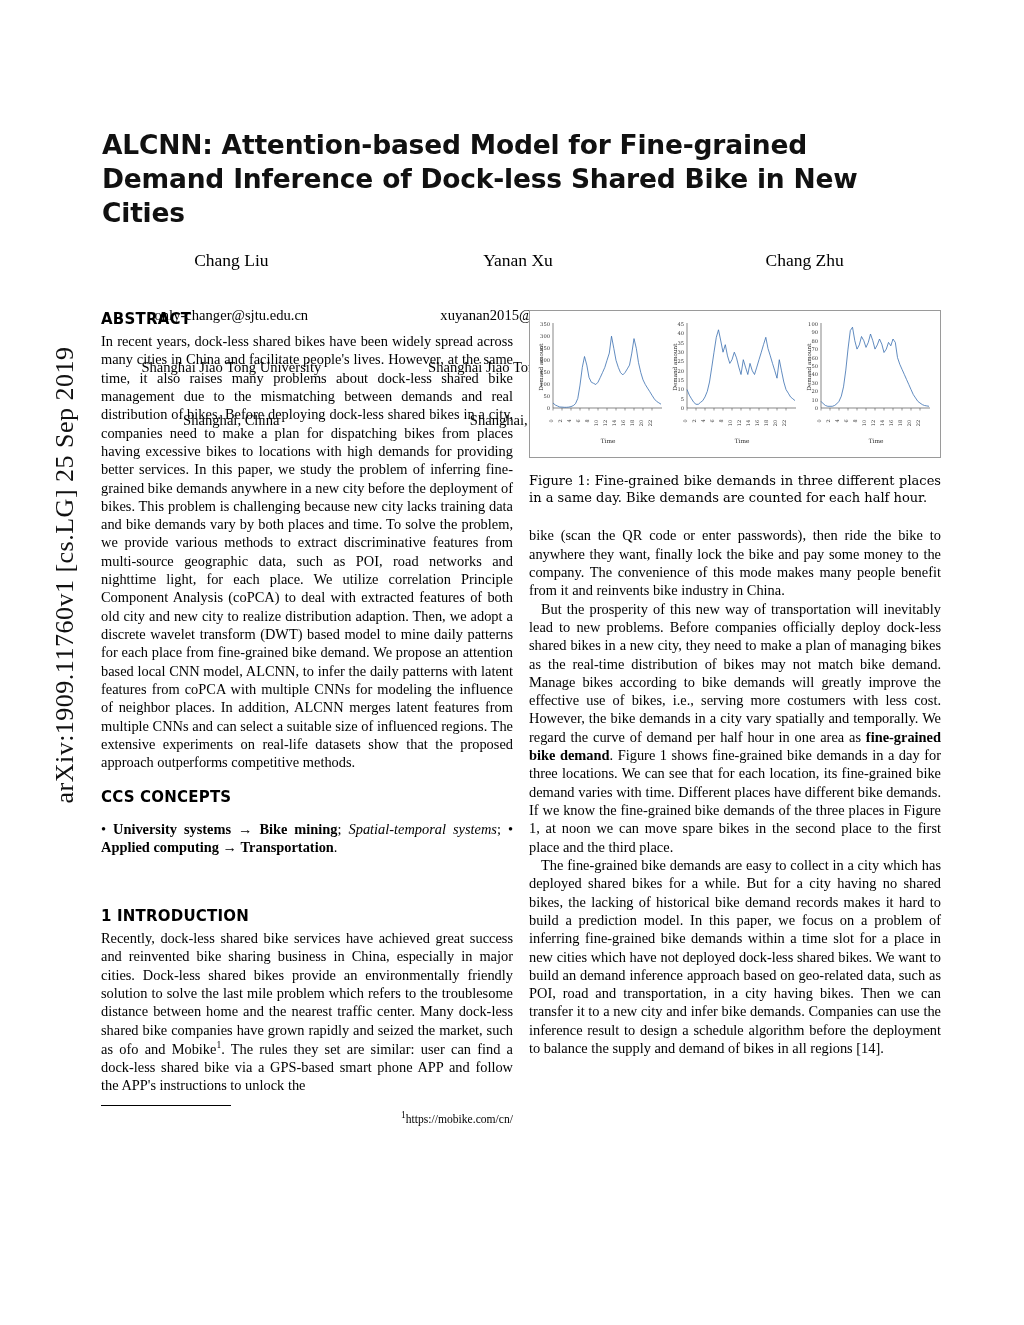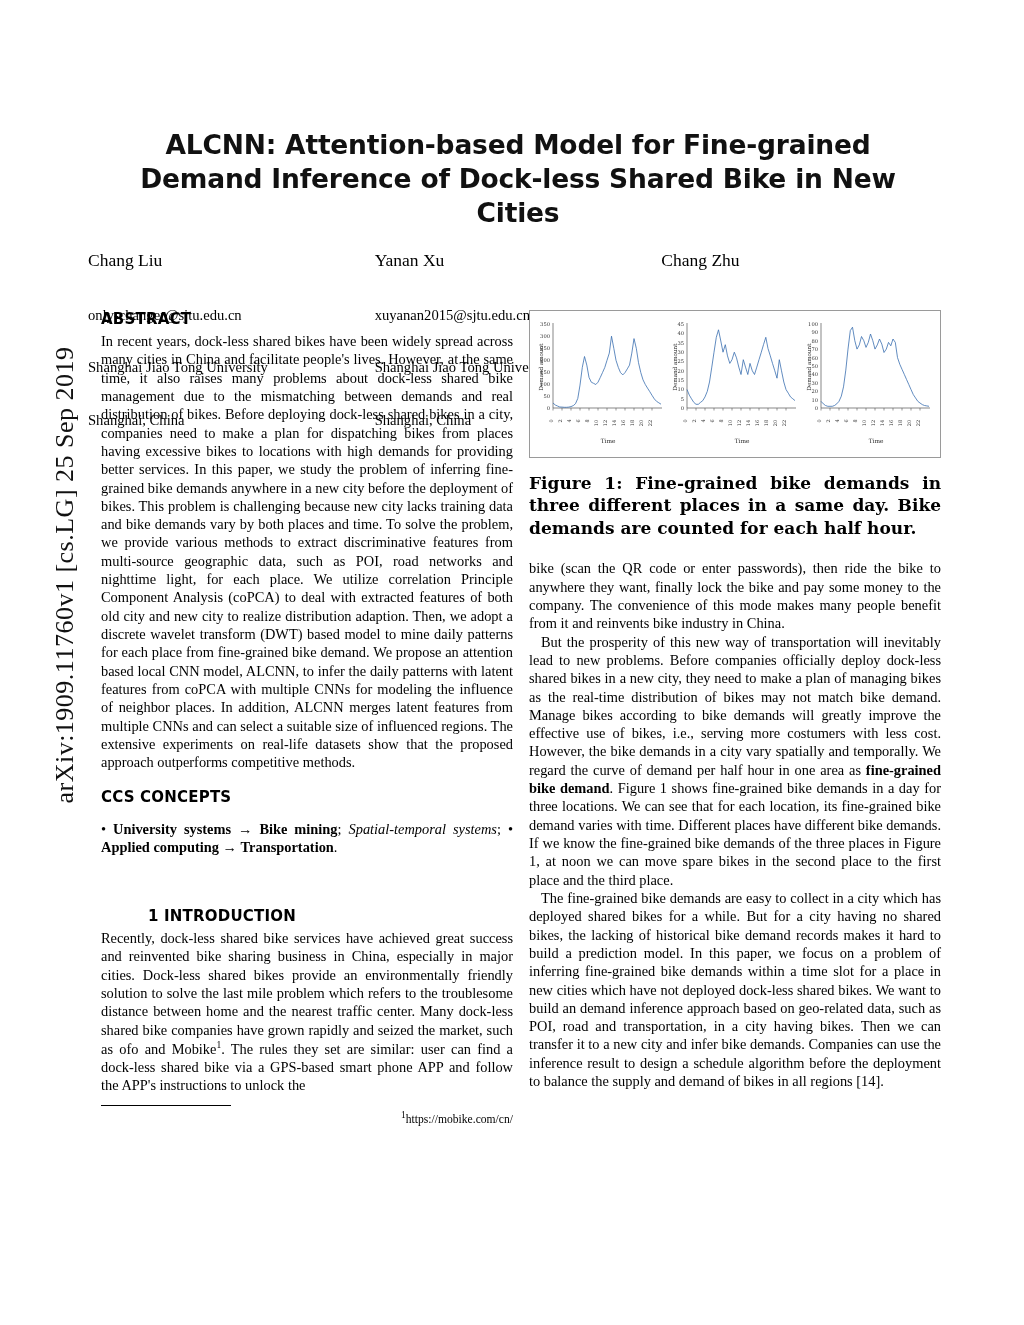--- a/index.html
+++ b/index.html
@@ -41,32 +41,32 @@
   .content {
     position: absolute;
     left: 88px;
     top: 128px;
     width: 860px;
   }
   .title {
     font-family: "DejaVu Sans", sans-serif;
     font-size: 26.5px;
     line-height: 1.28;
-    text-align: center;
     font-weight: 600;
     letter-spacing: -0.2px;
     color: #111;
     margin: 0 14px;
   }
   .authors {
     display: flex;
     margin-top: 18px;
   }
   .author {
     flex: 1;
+    text-align: center;
     line-height: 1.42;
   }
   .author .name {
     font-size: 17.5px;
   }
   .author .email,
   .author .affil,
   .author .city {
     font-size: 14.6px;
     margin-top: 32px;
@@ -86,21 +86,20 @@
   }
   h2.sec {
     font-family: "DejaVu Sans", sans-serif;
     font-size: 15px;
     font-weight: 700;
     margin: 0 0 4px 0;
     letter-spacing: 0.2px;
   }
   h2.sec.num {
     font-size: 15px;
-    margin-left: 47px;
   }
   p.body {
     font-size: 14.4px;
     line-height: 1.272;
     text-align: justify;
     margin: 0 0 0 0;
     text-indent: 0;
     hyphens: auto;
   }
   p.body + p.body {
@@ -133,23 +132,23 @@
     gap: 2px;
   }
   .subplot {
     flex: 1;
     position: relative;
     height: 136px;
   }
   .subplot svg { display: block; }
   .fig-caption {
     font-family: "DejaVu Serif", serif;
-    font-size: 17px;
+    font-size: 13px;
     line-height: 1.32;
-    font-weight: 700;
+    font-weight: 400;
     text-align: justify;
     margin-top: 14px;
   }
 
   .footnote-rule {
     width: 130px;
     border-top: 0.8px solid #000;
     margin: 10px 0 4px 0;
   }
   .footnote {

